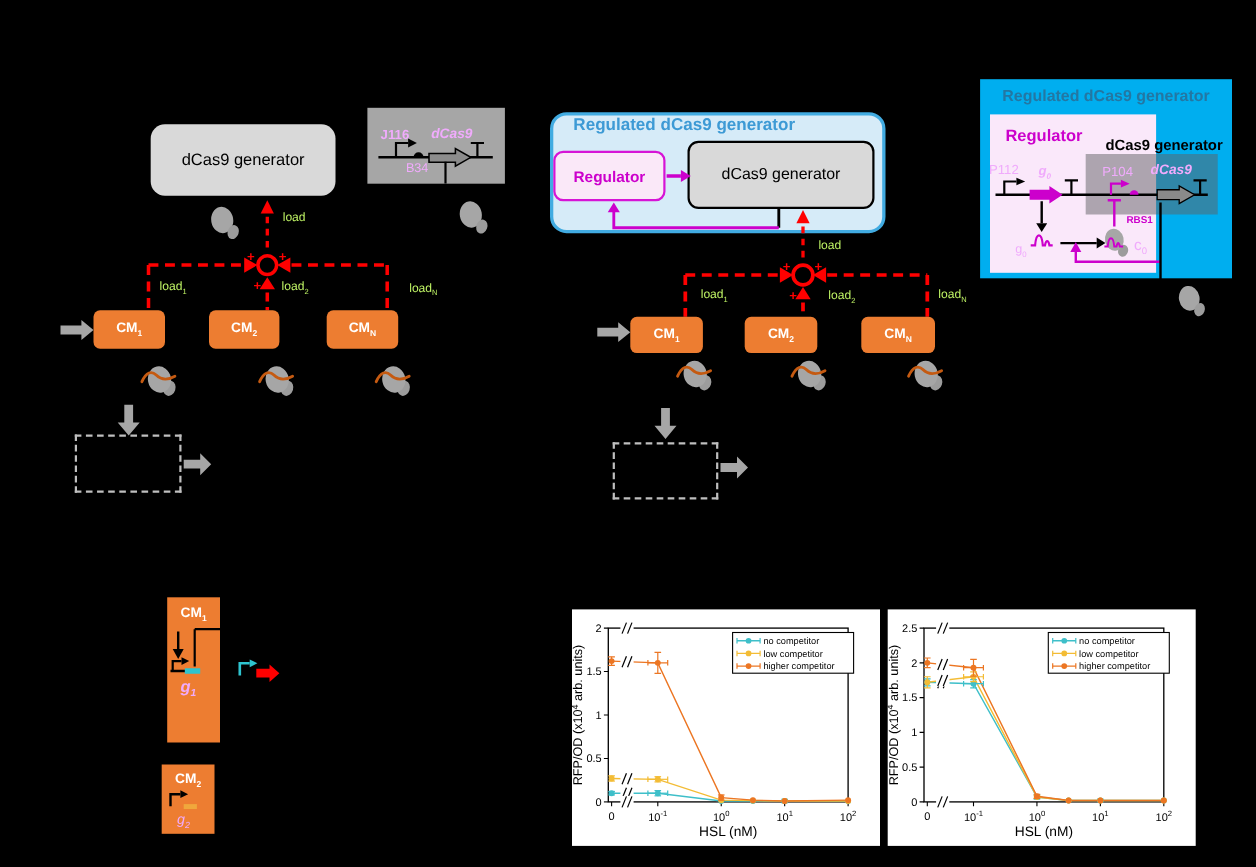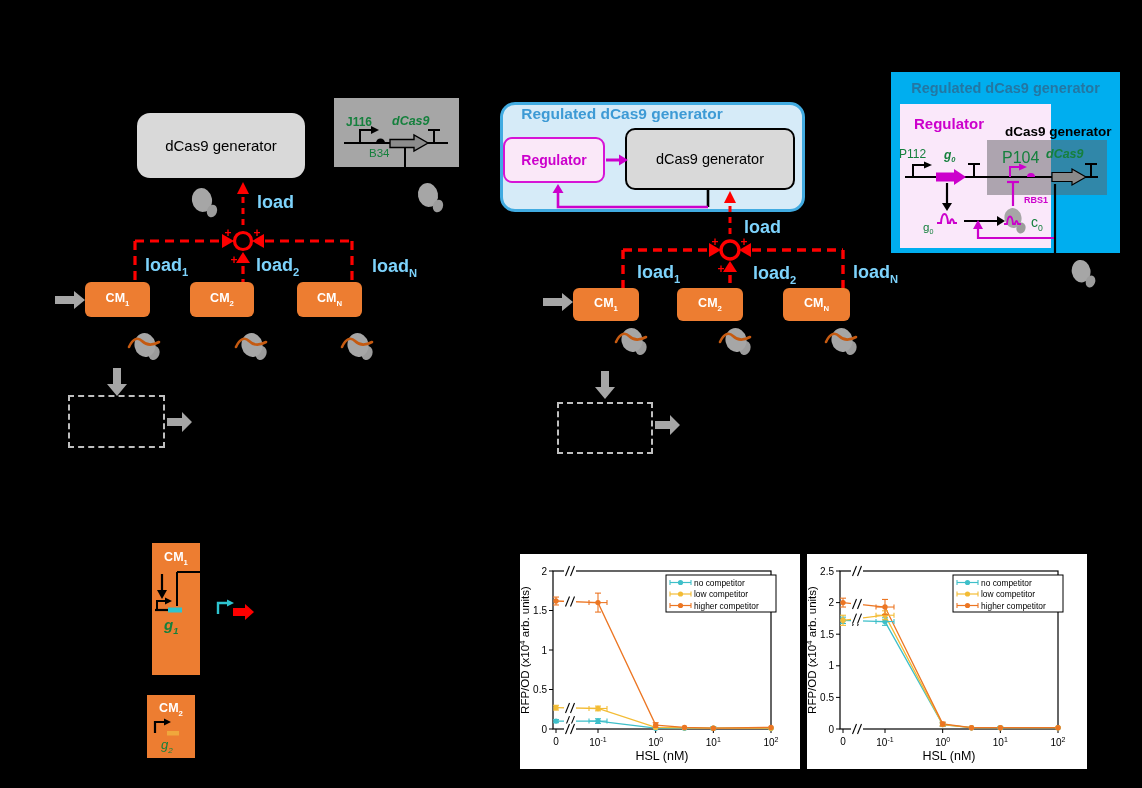--- a/index.html
+++ b/index.html
@@ -20,23 +20,23 @@
            display:flex;align-items:center;justify-content:center;color:#000;font-size:14.5px;}
   .cyan-outer{background:#00AEEF;}
   .cyan-title{color:#2377A3;font-size:14.5px;font-weight:bold;text-align:center;}
   .pink-box{background:#FAE8FA;}
   .overlay-gray{background:rgba(95,95,100,0.5);}
   .reg-label{color:#CC00CC;font-size:15px;font-weight:bold;}
   .gen-label{color:#000;font-size:13.5px;font-weight:bold;white-space:nowrap;}
   .cm{background:#ED7D31;border-radius:6px;display:flex;align-items:center;justify-content:center;
       color:#fff;font-weight:bold;font-size:12.5px;}
   .cm-tall{background:#ED7D31;color:#fff;font-weight:bold;font-size:12.5px;text-align:center;}
-  .load-label{color:#7dd3fc;font-weight:bold;font-size:18px;white-space:nowrap;}
+  .load-label{color:#bef264;font-weight:normal;font-size:11px;white-space:nowrap;}
   .dash-box{border:2px dashed #BFBFBF;box-sizing:border-box;}
-  .lbl{position:absolute;color:#15803d;white-space:nowrap;}
+  .lbl{position:absolute;color:#f0abfc;white-space:nowrap;}
   .chart-panel{position:absolute;background:#fff;}
 </style>
 </head>
 <body>
 
 <div class="stage">
 
   <svg width="0" height="0" class="abs" style="left:0;top:0">
     <defs>
       <symbol id="ic-complex" viewBox="0 0 36 30">
@@ -250,21 +250,21 @@
     </g>
     <g>
       <path d="M1055,238 H978 V228" stroke="#CC00CC" stroke-width="2.2" fill="none"></path>
       <polygon points="973,229 983,229 978,220" fill="#CC00CC"></polygon>
     </g>
     <line x1="1055" y1="184" x2="1055" y2="256" stroke="#000" stroke-width="2.2"></line>
   </svg>
   <div class="lbl" style="left:899px;top:147px;font-size:12px">P112</div>
   <div class="lbl" style="left:944px;top:148px;font-size:12px;font-weight:bold;font-style:italic">
     <span>g</span><sub>0</sub></div>
-  <div class="lbl" style="left:1002px;top:149px;font-size:16px">P104</div>
+  <div class="lbl" style="left:1002px;top:149px;font-size:12px">P104</div>
   <div class="lbl" style="left:1024px;top:195px;font-size:9px;font-weight:bold;color:#CC00CC">RBS1</div>
   <div class="lbl" style="left:1046px;top:147px;font-size:12.5px;font-weight:bold;font-style:italic">dCas9</div>
   <div class="lbl" style="left:923px;top:221px;font-size:11.5px">
     <span>g</span><sub>0</sub></div>
   <div class="lbl" style="left:1031px;top:214px;font-size:14px">
     <span>c</span><sub>0</sub></div>
 
   <svg class="abs" style="left:1068px;top:259px;width:30px;height:30px">
     <use href="#ic-protein"></use>
     </svg>

